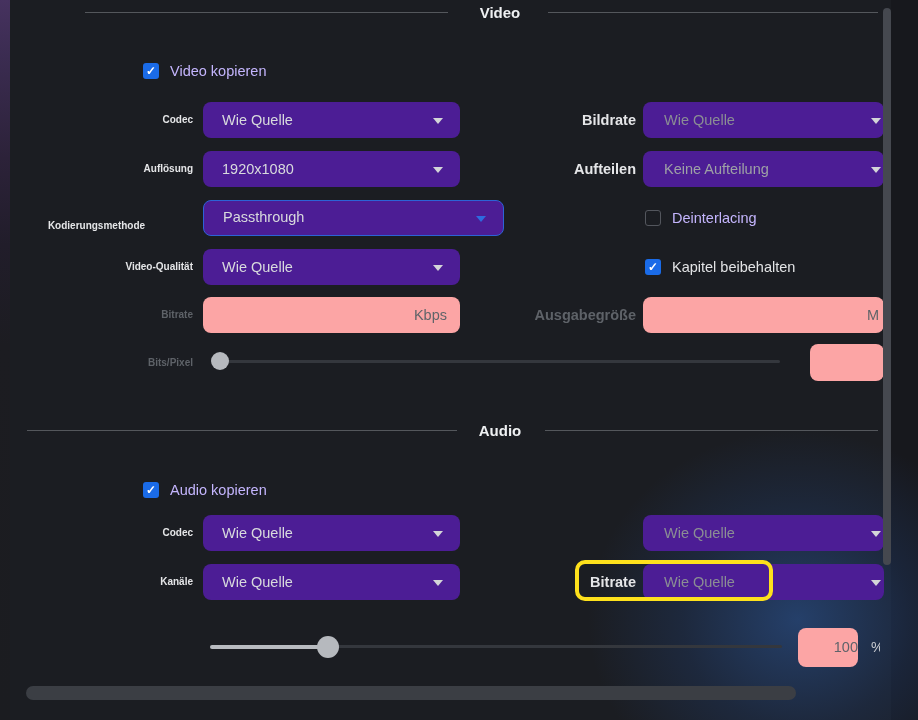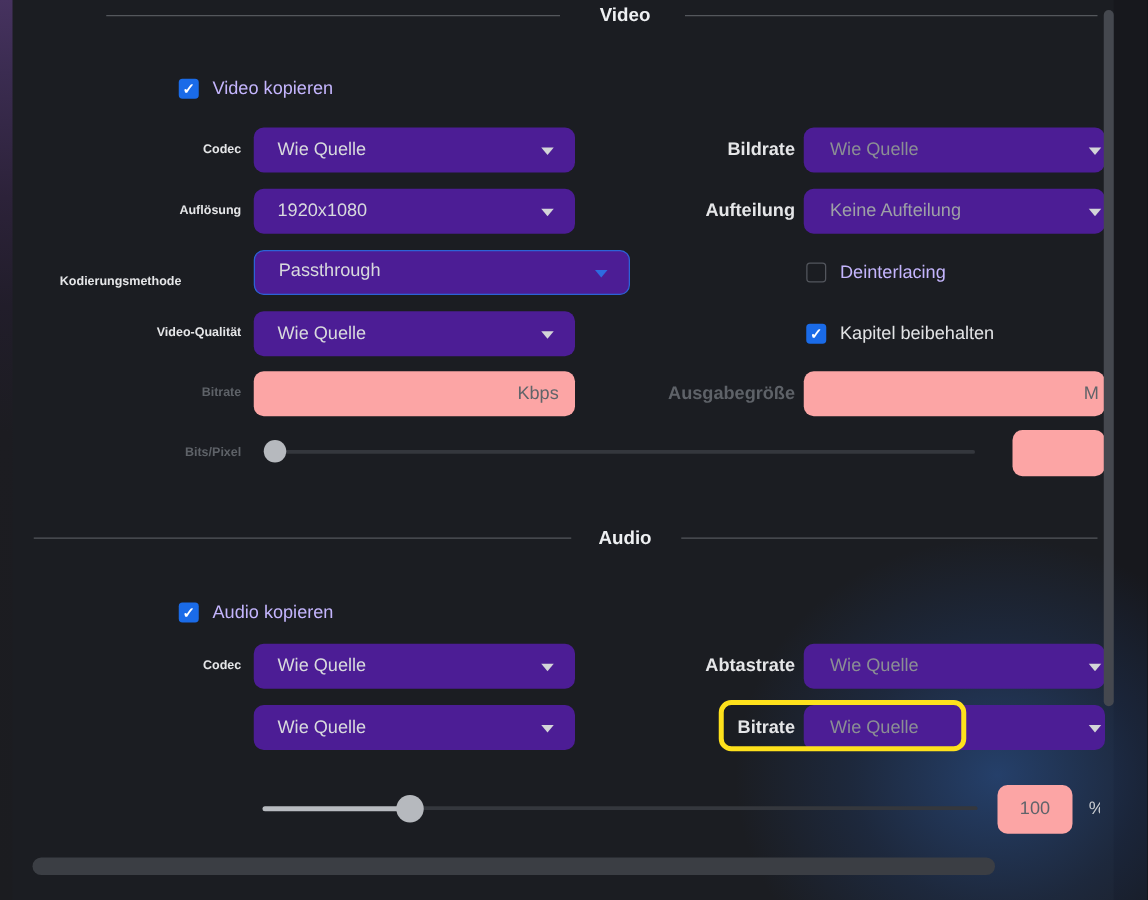--- a/index.html
+++ b/index.html
@@ -93,21 +93,21 @@
   <div class="abs dd right" style="left:643px;top:102px;width:241px;">
     <span class="val gray">Wie Quelle</span>
     <span class="arrow"></span>
   </div>
 
   <div class="abs row-label" style="left:0;top:151px;">Auflösung</div>
   <div class="abs dd" style="left:203px;top:151px;width:257px;">
     <span class="val">1920x1080</span>
     <span class="arrow"></span>
   </div>
-  <div class="abs r-label" style="left:480px;top:151px;">Aufteilung</div>
+  <div class="abs r-label" style="left:480px;top:151px;">Aufteilen</div>
   <div class="abs dd right" style="left:643px;top:151px;width:241px;">
     <span class="val gray2">Keine Aufteilung</span>
     <span class="arrow"></span>
   </div>
 
   <div class="abs row-label" style="left:0;top:208px;text-align:center;">Kodierungsmethode</div>
   <div class="abs dd focused" style="left:203px;top:200px;width:301px;">
     <span class="val">Passthrough</span>
     <span class="arrow blue"></span>
   </div>
@@ -145,42 +145,42 @@
   <div class="abs cb checked" style="left:143px;top:482px;">
     <span class="check-icon"></span>
   </div>
   <div class="abs cb-label" style="left:170px;top:481px;">Audio kopieren</div>
 
   <div class="abs row-label" style="left:0;top:515px;">Codec</div>
   <div class="abs dd" style="left:203px;top:515px;width:257px;">
     <span class="val">Wie Quelle</span>
     <span class="arrow"></span>
   </div>
-  <div class="abs r-label" style="left:480px;top:515px;">Abtastrate</div>
   <div class="abs dd right" style="left:643px;top:515px;width:241px;">
     <span class="val gray">Wie Quelle</span>
     <span class="arrow"></span>
   </div>
 
+  <div class="abs row-label" style="left:0;top:564px;">Kanäle</div>
   <div class="abs dd" style="left:203px;top:564px;width:257px;">
     <span class="val">Wie Quelle</span>
     <span class="arrow"></span>
   </div>
   <div class="abs r-label" style="left:480px;top:564px;">Bitrate</div>
   <div class="abs dd right" style="left:643px;top:564px;width:241px;">
     <span class="val gray">Wie Quelle</span>
     <span class="arrow"></span>
   </div>
   <div class="abs hl"></div>
 
   <div class="abs track-fill" style="left:210px;top:645px;width:118px;height:4px;"></div>
   <div class="abs track" style="left:328px;top:645px;width:454px;height:3px;"></div>
   <div class="abs handle" style="left:317px;top:636px;width:22px;height:22px;"></div>
   <div class="field" style="left:798px;top:628px;width:60px;height:39px;">
-    <span class="val-center" style="line-height:39px;">100</span>
+    <span class="val-center" style="line-height:39px;text-align:right;">100</span>
   </div>
   <div class="abs pct">%</div>
 
   <div class="abs corner-glow"></div>
   <div class="abs vscroll"></div>
   <div class="abs hscroll"></div>
 
 </div>
 
 </body></html>

